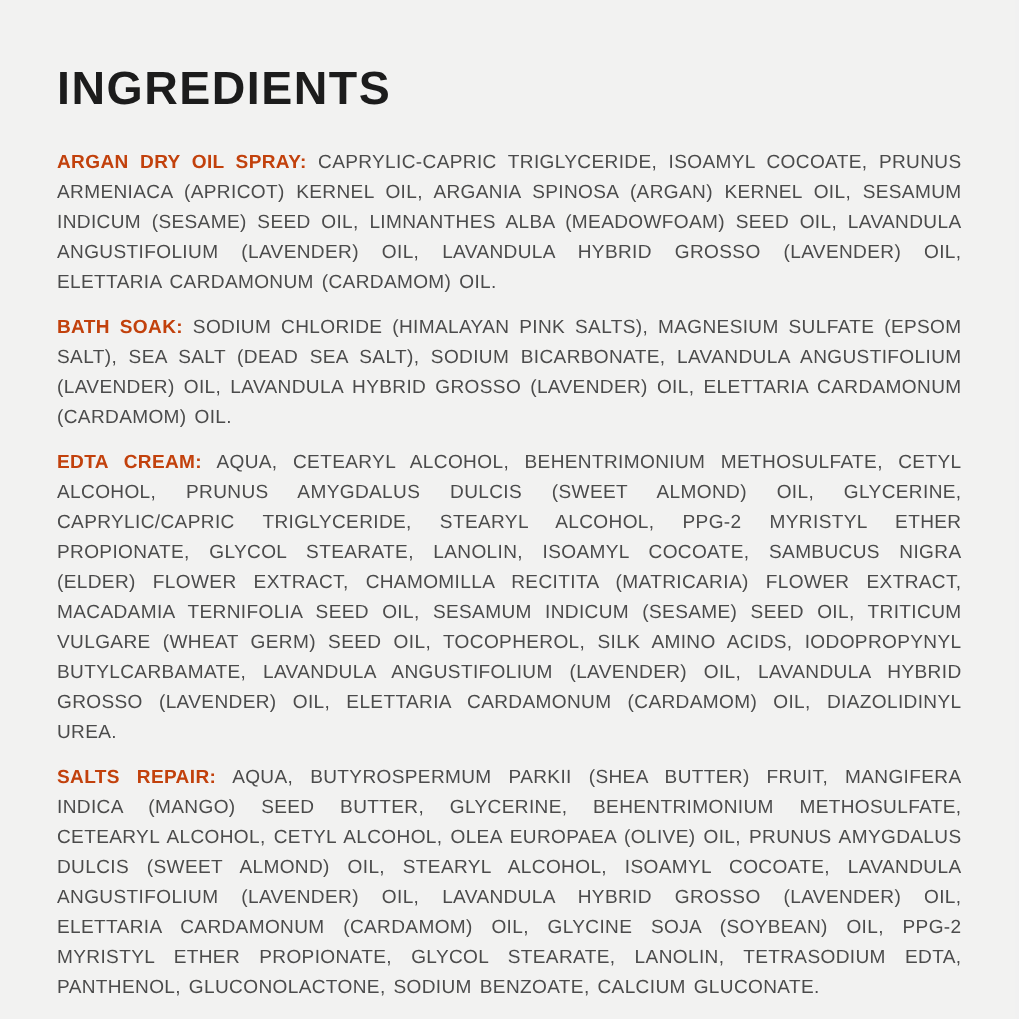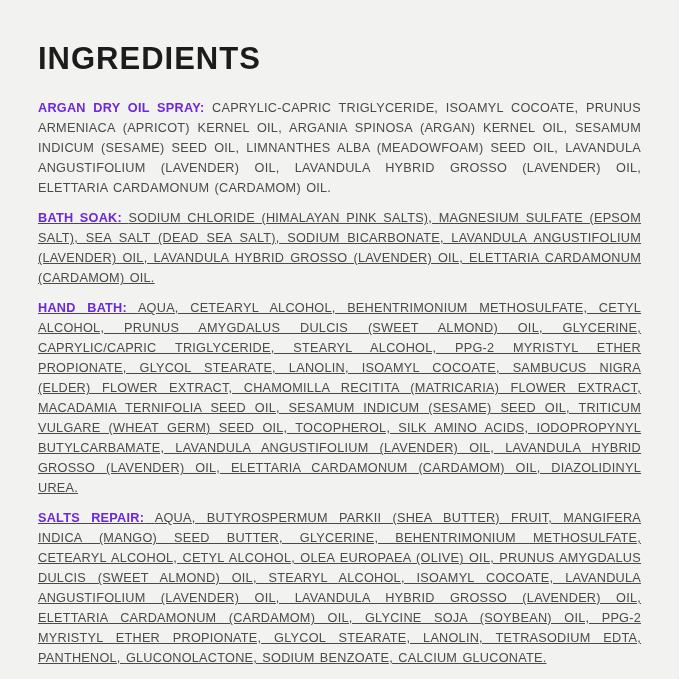--- a/index.html
+++ b/index.html
@@ -30,45 +30,44 @@
     width: 603px;
     font-size: 12.7px;
     line-height: 20px;
     letter-spacing: 0.25px;
     word-spacing: 1.5px;
     text-align: justify;
     color: #4b4b4b;
   }
   .ingredient-para + .ingredient-para {
     margin-top: 10px;
-    text-decoration: underline;
   }
   .section-label {
     font-weight: 700;
-    color: #6d28d9;
+    color: #c2410c;
   }
 </style>
 </head>
 <body>
 
 <div class="page">
   <h1 class="page-title">INGREDIENTS</h1>
 
   <p class="ingredient-para">
     <span class="section-label">ARGAN DRY OIL SPRAY:</span>
     <span>CAPRYLIC-CAPRIC TRIGLYCERIDE, ISOAMYL COCOATE, PRUNUS ARMENIACA (APRICOT) KERNEL OIL, ARGANIA SPINOSA (ARGAN) KERNEL OIL, SESAMUM INDICUM (SESAME) SEED OIL, LIMNANTHES ALBA (MEADOWFOAM) SEED OIL, LAVANDULA ANGUSTIFOLIUM (LAVENDER) OIL, LAVANDULA HYBRID GROSSO (LAVENDER) OIL, ELETTARIA CARDAMONUM (CARDAMOM) OIL.</span>
   </p>
 
   <p class="ingredient-para">
     <span class="section-label">BATH SOAK:</span>
     <span>SODIUM CHLORIDE (HIMALAYAN PINK SALTS), MAGNESIUM SULFATE (EPSOM SALT), SEA SALT (DEAD SEA SALT), SODIUM BICARBONATE, LAVANDULA ANGUSTIFOLIUM (LAVENDER) OIL, LAVANDULA HYBRID GROSSO (LAVENDER) OIL, ELETTARIA CARDAMONUM (CARDAMOM) OIL.</span>
   </p>
 
   <p class="ingredient-para">
-    <span class="section-label">HAND BATH:</span>
+    <span class="section-label">EDTA CREAM:</span>
     <span>AQUA, CETEARYL ALCOHOL, BEHENTRIMONIUM METHOSULFATE, CETYL ALCOHOL, PRUNUS AMYGDALUS DULCIS (SWEET ALMOND) OIL, GLYCERINE, CAPRYLIC/CAPRIC TRIGLYCERIDE, STEARYL ALCOHOL, PPG-2 MYRISTYL ETHER PROPIONATE, GLYCOL STEARATE, LANOLIN, ISOAMYL COCOATE, SAMBUCUS NIGRA (ELDER) FLOWER EXTRACT, CHAMOMILLA RECITITA (MATRICARIA) FLOWER EXTRACT, MACADAMIA TERNIFOLIA SEED OIL, SESAMUM INDICUM (SESAME) SEED OIL, TRITICUM VULGARE (WHEAT GERM) SEED OIL, TOCOPHEROL, SILK AMINO ACIDS, IODOPROPYNYL BUTYLCARBAMATE, LAVANDULA ANGUSTIFOLIUM (LAVENDER) OIL, LAVANDULA HYBRID GROSSO (LAVENDER) OIL, ELETTARIA CARDAMONUM (CARDAMOM) OIL, DIAZOLIDINYL UREA.</span>
   </p>
 
   <p class="ingredient-para">
     <span class="section-label">SALTS REPAIR:</span>
     <span>AQUA, BUTYROSPERMUM PARKII (SHEA BUTTER) FRUIT, MANGIFERA INDICA (MANGO) SEED BUTTER, GLYCERINE, BEHENTRIMONIUM METHOSULFATE, CETEARYL ALCOHOL, CETYL ALCOHOL, OLEA EUROPAEA (OLIVE) OIL, PRUNUS AMYGDALUS DULCIS (SWEET ALMOND) OIL, STEARYL ALCOHOL, ISOAMYL COCOATE, LAVANDULA ANGUSTIFOLIUM (LAVENDER) OIL, LAVANDULA HYBRID GROSSO (LAVENDER) OIL, ELETTARIA CARDAMONUM (CARDAMOM) OIL, GLYCINE SOJA (SOYBEAN) OIL, PPG-2 MYRISTYL ETHER PROPIONATE, GLYCOL STEARATE, LANOLIN, TETRASODIUM EDTA, PANTHENOL, GLUCONOLACTONE, SODIUM BENZOATE, CALCIUM GLUCONATE.</span>
   </p>
 </div>
 
 </body></html>

